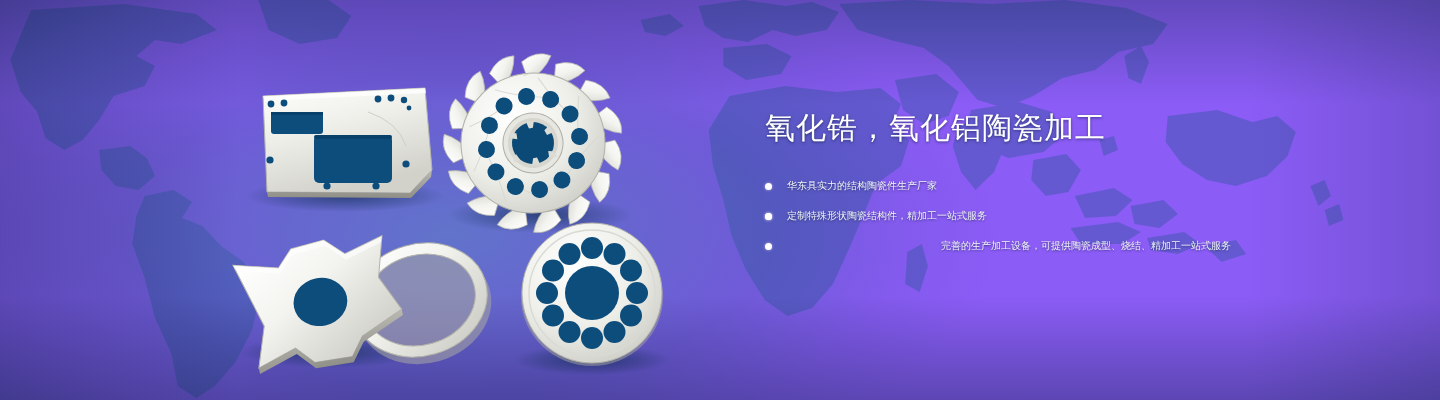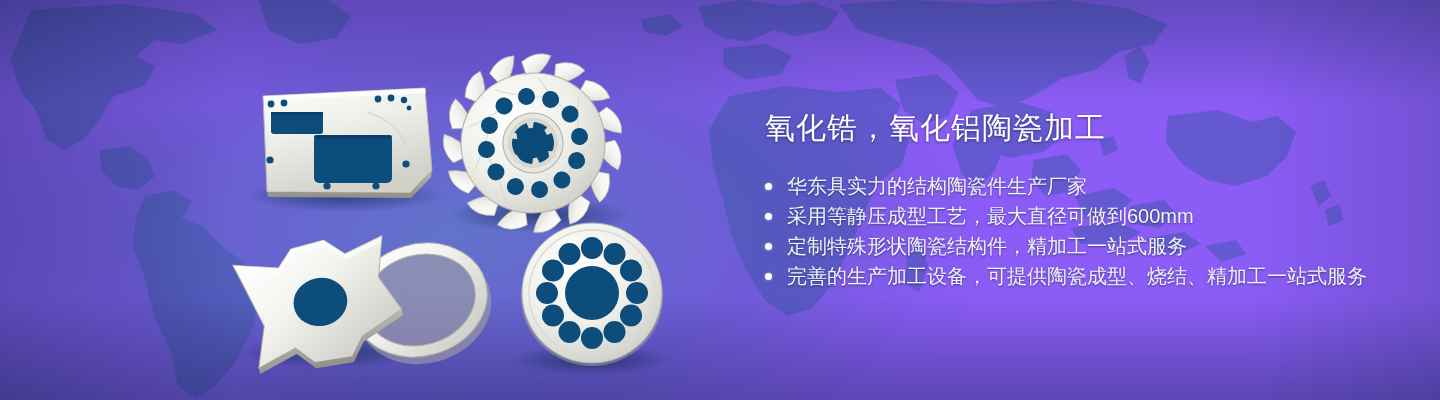--- a/index.html
+++ b/index.html
@@ -78,28 +78,28 @@
     letter-spacing: 1px;
     font-weight: normal;
     margin: 0 0 26px 0;
     text-shadow: 0 1px 3px rgba(0,20,40,0.55);
     white-space: nowrap;
   }
   .bullet-list { list-style: none; margin: 0; padding: 0; }
   .bullet-item {
     position: relative;
     color: #f0f5fa;
-    font-size: 20px;
+    font-size: 10px;
     line-height: 24px;
     padding-left: 22px;
     margin-bottom: 6px;
     white-space: nowrap;
     text-shadow: 0 1px 2px rgba(0,18,36,0.5);
   }
-  .bullet-item:last-child { margin-bottom: 16px; }
+  .bullet-item:last-child { margin-bottom: 16px; text-align: center; }
   .bullet-dot {
     position: absolute;
     left: 0;
     top: 9px;
     width: 7px;
     height: 7px;
     border-radius: 50%;
     background: #ffffff;
     box-shadow: 0 0 3px rgba(255,255,255,0.5);
   }
@@ -362,21 +362,20 @@
   <div class="text-block">
     <h1 class="headline">氧化锆，氧化铝陶瓷加工</h1>
 
     <ul class="bullet-list">
       <li class="bullet-item">
         <span class="bullet-dot"></span>
         <span>华东具实力的结构陶瓷件生产厂家</span>
       </li>
       <li class="bullet-item">
         <span class="bullet-dot"></span>
-        <span>采用等静压成型工艺，最大直径可做到600mm</span>
       </li>
       <li class="bullet-item">
         <span class="bullet-dot"></span>
         <span>定制特殊形状陶瓷结构件，精加工一站式服务</span>
       </li>
       <li class="bullet-item">
         <span class="bullet-dot"></span>
         <span>完善的生产加工设备，可提供陶瓷成型、烧结、精加工一站式服务</span>
       </li>
     </ul>

